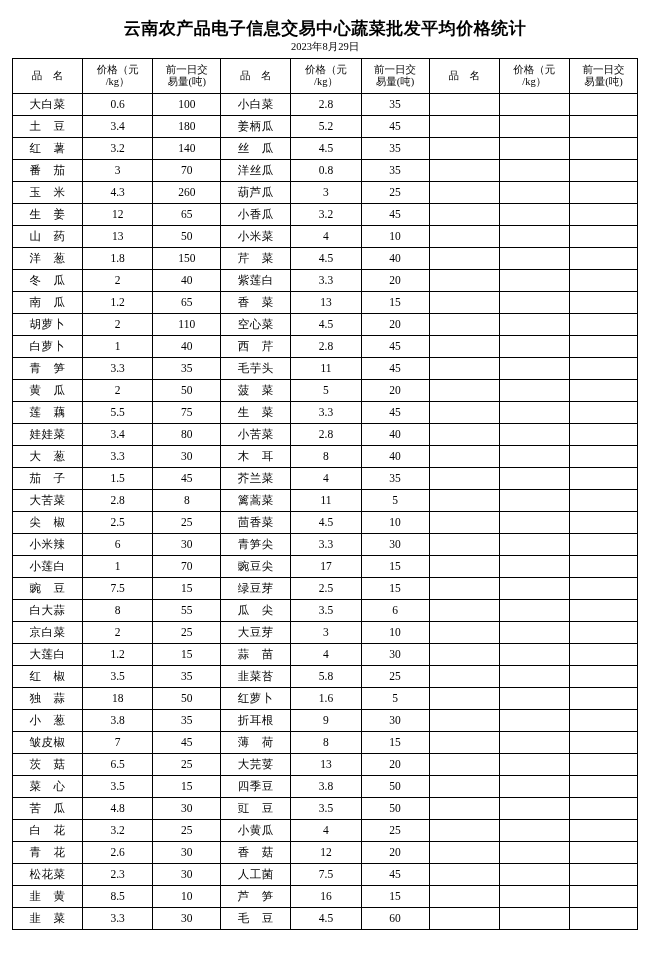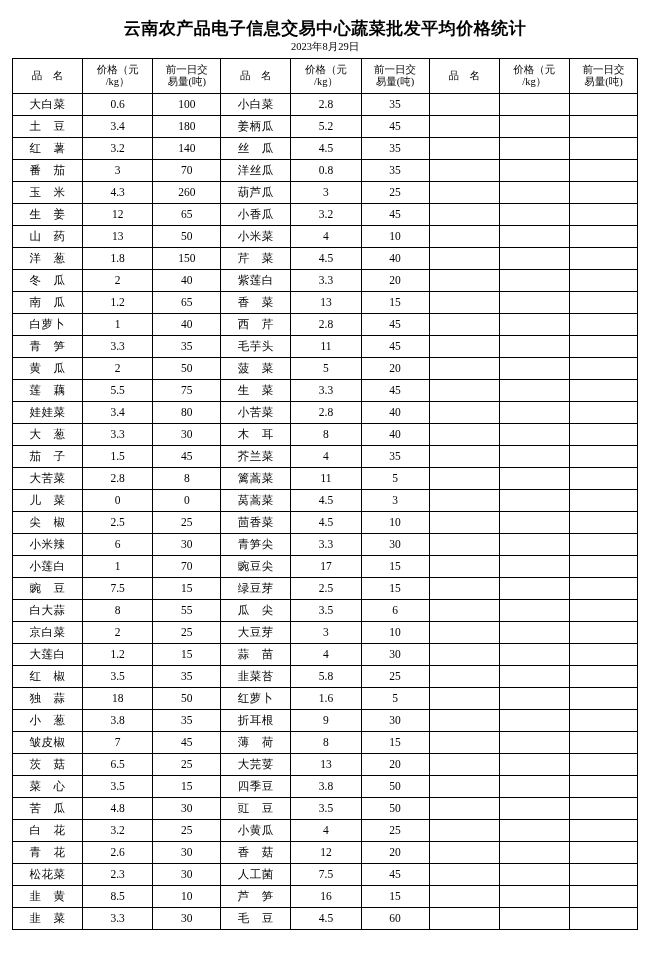--- a/index.html
+++ b/index.html
@@ -229,20 +229,31 @@
           <td>1.2</td>
           <td>65</td>
           <td class="name-cell">香　菜</td>
           <td>13</td>
           <td>15</td>
           <td class="name-cell"></td>
           <td></td>
           <td></td>
         </tr>
         <tr>
+          <td class="name-cell">胡萝卜</td>
+          <td>2</td>
+          <td>110</td>
+          <td class="name-cell">空心菜</td>
+          <td>4.5</td>
+          <td>20</td>
+          <td class="name-cell"></td>
+          <td></td>
+          <td></td>
+        </tr>
+        <tr>
           <td class="name-cell">白萝卜</td>
           <td>1</td>
           <td>40</td>
           <td class="name-cell">西　芹</td>
           <td>2.8</td>
           <td>45</td>
           <td class="name-cell"></td>
           <td></td>
           <td></td>
         </tr>
@@ -317,31 +328,20 @@
           <td>2.8</td>
           <td>8</td>
           <td class="name-cell">篱蒿菜</td>
           <td>11</td>
           <td>5</td>
           <td class="name-cell"></td>
           <td></td>
           <td></td>
         </tr>
         <tr>
-          <td class="name-cell">儿　菜</td>
-          <td>0</td>
-          <td>0</td>
-          <td class="name-cell">莴蒿菜</td>
-          <td>4.5</td>
-          <td>3</td>
-          <td class="name-cell"></td>
-          <td></td>
-          <td></td>
-        </tr>
-        <tr>
           <td class="name-cell">尖　椒</td>
           <td>2.5</td>
           <td>25</td>
           <td class="name-cell">茴香菜</td>
           <td>4.5</td>
           <td>10</td>
           <td class="name-cell"></td>
           <td></td>
           <td></td>
         </tr>

